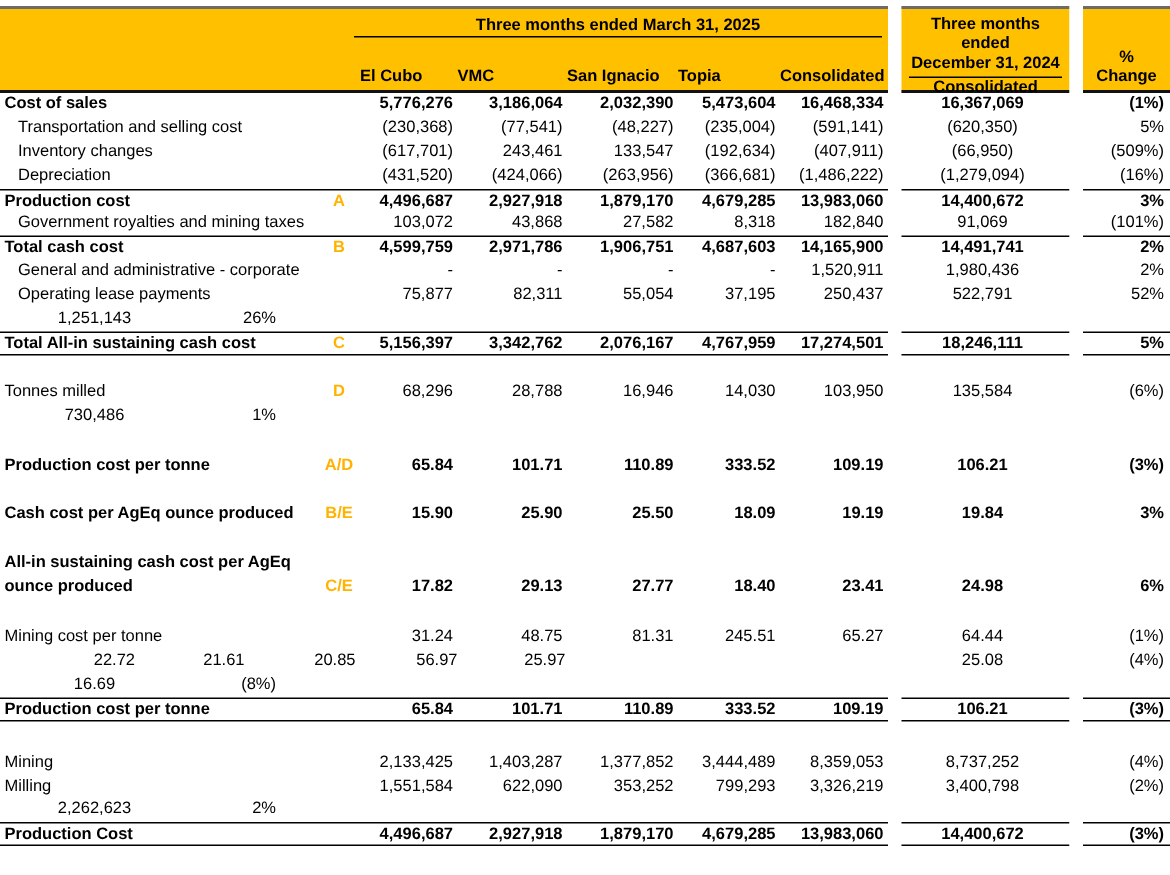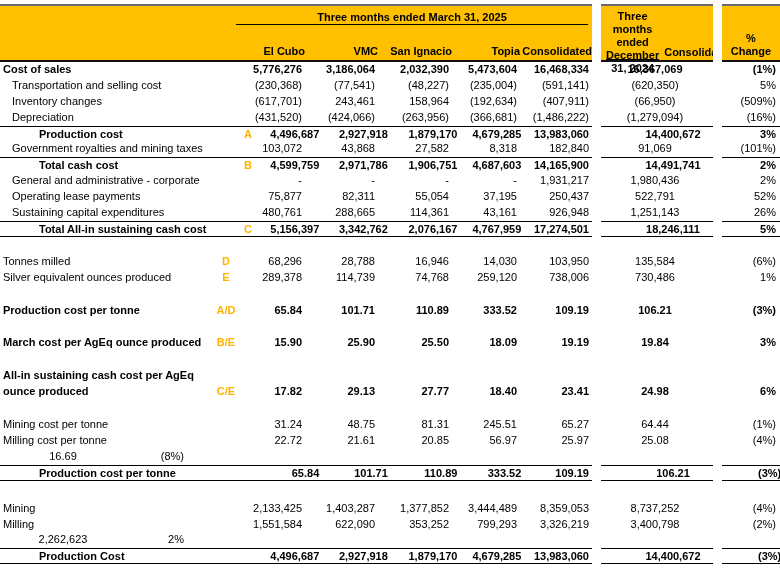--- a/index.html
+++ b/index.html
@@ -19,23 +19,23 @@
     border-bottom:2px solid #111;
   }
   .hmain { width:592px; display:flex; flex-direction:column; justify-content:space-between; }
   .htitle {
     margin-left:236px; width:352px; text-align:center;
     font-weight:bold; padding-top:5px; padding-bottom:1px;
     border-bottom:1.5px solid #000;
   }
   .hcols { display:flex; font-weight:bold; padding-bottom:2px; line-height:13px; }
   .hsp-label { width:212px; } .hsp-code { width:28px; }
-  .hcol { text-align:right; }
+  .hcol { text-align:left; }
   .hc1{width:65px}.hc2{width:73px}.hc3{width:74px}.hc4{width:68px}.hc5{width:72px}
-  .hdec { width:112px; display:flex; flex-direction:row; }
+  .hdec { width:112px; display:flex; flex-direction:column; }
   .htitle2 {
     font-weight:bold; text-align:center; line-height:13px;
     margin:0 5px; padding-top:4px; padding-bottom:2px;
     border-bottom:1.5px solid #000;
   }
   .hconsol { margin-top:auto; text-align:center; font-weight:bold; padding-bottom:2px; }
   .hpct {
     width:58px; display:flex; flex-direction:column; justify-content:flex-end;
     text-align:center; font-weight:bold; line-height:13px; padding-bottom:2px;
   }
@@ -46,21 +46,21 @@
   .row.bold { font-weight:bold; }
   .seg { height:15.9px; }
   .seg-main { width:592px; display:flex; }
   .lab { width:212px; padding-left:3px; overflow:hidden; }
   .lab.ind { padding-left:12px; }
   .code { width:28px; text-align:center; color:#FFB300; font-weight:bold; }
   .val { text-align:right; padding-right:3px; }
   .c1{width:65px}.c2{width:73px}.c3{width:74px}.c4{width:68px}.c5{width:72px}
   .seg-dec { width:112px; text-align:center; padding-right:4px; }
   .seg-pct { width:58px; text-align:right; padding-right:4px; }
-  .bt { border-top:1.5px solid #000;padding-left:36px; }
+  .bt { border-top:1.5px solid #000; }
   .bb { border-bottom:1.5px solid #000; }
   .spacer { width:780px; }
 </style>
 </head>
 <body>
 
 <div class="wrap">
 
   <div class="header">
     <div class="hseg hmain">
@@ -120,21 +120,21 @@
     <div class="seg seg-dec">(620,350)</div>
     <div class="gut"></div>
     <div class="seg seg-pct">5%</div>
   </div>
       <div class="row">
     <div class="seg seg-main">
       <div class="lab ind">Inventory changes</div>
       <div class="code"></div>
       <div class="val c1">(617,701)</div>
       <div class="val c2">243,461</div>
-      <div class="val c3">158,964</div>
+      <div class="val c3">133,547</div>
       <div class="val c4">(192,634)</div>
       <div class="val c5">(407,911)</div>
     </div>
     <div class="gut"></div>
     <div class="seg seg-dec">(66,950)</div>
     <div class="gut"></div>
     <div class="seg seg-pct">(509%)</div>
   </div>
       <div class="row">
     <div class="seg seg-main">
@@ -197,21 +197,21 @@
     <div class="seg seg-pct bt">2%</div>
   </div>
       <div class="row">
     <div class="seg seg-main">
       <div class="lab ind">General and administrative - corporate</div>
       <div class="code"></div>
       <div class="val c1">-</div>
       <div class="val c2">-</div>
       <div class="val c3">-</div>
       <div class="val c4">-</div>
-      <div class="val c5">1,931,217</div>
+      <div class="val c5">1,520,911</div>
     </div>
     <div class="gut"></div>
     <div class="seg seg-dec">1,980,436</div>
     <div class="gut"></div>
     <div class="seg seg-pct">2%</div>
   </div>
       <div class="row">
     <div class="seg seg-main">
       <div class="lab ind">Operating lease payments</div>
       <div class="code"></div>
@@ -220,29 +220,20 @@
       <div class="val c3">55,054</div>
       <div class="val c4">37,195</div>
       <div class="val c5">250,437</div>
     </div>
     <div class="gut"></div>
     <div class="seg seg-dec">522,791</div>
     <div class="gut"></div>
     <div class="seg seg-pct">52%</div>
   </div>
       <div class="row">
-    <div class="seg seg-main">
-      <div class="lab ind">Sustaining capital expenditures</div>
-      <div class="code"></div>
-      <div class="val c1">480,761</div>
-      <div class="val c2">288,665</div>
-      <div class="val c3">114,361</div>
-      <div class="val c4">43,161</div>
-      <div class="val c5">926,948</div>
-    </div>
     <div class="gut"></div>
     <div class="seg seg-dec">1,251,143</div>
     <div class="gut"></div>
     <div class="seg seg-pct">26%</div>
   </div>
       <div class="row bold">
     <div class="seg seg-main bt bb">
       <div class="lab">Total All-in sustaining cash cost</div>
       <div class="code">C</div>
       <div class="val c1">5,156,397</div>
@@ -266,29 +257,20 @@
       <div class="val c3">16,946</div>
       <div class="val c4">14,030</div>
       <div class="val c5">103,950</div>
     </div>
     <div class="gut"></div>
     <div class="seg seg-dec">135,584</div>
     <div class="gut"></div>
     <div class="seg seg-pct">(6%)</div>
   </div>
       <div class="row">
-    <div class="seg seg-main">
-      <div class="lab">Silver equivalent ounces produced</div>
-      <div class="code">E</div>
-      <div class="val c1">289,378</div>
-      <div class="val c2">114,739</div>
-      <div class="val c3">74,768</div>
-      <div class="val c4">259,120</div>
-      <div class="val c5">738,006</div>
-    </div>
     <div class="gut"></div>
     <div class="seg seg-dec">730,486</div>
     <div class="gut"></div>
     <div class="seg seg-pct">1%</div>
   </div>
       <div class="spacer" style="height: 17px;"></div>
       <div class="row bold">
     <div class="seg seg-main">
       <div class="lab">Production cost per tonne</div>
       <div class="code">A/D</div>
@@ -299,21 +281,21 @@
       <div class="val c5">109.19</div>
     </div>
     <div class="gut"></div>
     <div class="seg seg-dec">106.21</div>
     <div class="gut"></div>
     <div class="seg seg-pct">(3%)</div>
   </div>
       <div class="spacer" style="height: 17px;"></div>
       <div class="row bold">
     <div class="seg seg-main">
-      <div class="lab">March cost per AgEq ounce produced</div>
+      <div class="lab">Cash cost per AgEq ounce produced</div>
       <div class="code">B/E</div>
       <div class="val c1">15.90</div>
       <div class="val c2">25.90</div>
       <div class="val c3">25.50</div>
       <div class="val c4">18.09</div>
       <div class="val c5">19.19</div>
     </div>
     <div class="gut"></div>
     <div class="seg seg-dec">19.84</div>
     <div class="gut"></div>
@@ -361,21 +343,20 @@
       <div class="val c4">245.51</div>
       <div class="val c5">65.27</div>
     </div>
     <div class="gut"></div>
     <div class="seg seg-dec">64.44</div>
     <div class="gut"></div>
     <div class="seg seg-pct">(1%)</div>
   </div>
       <div class="row">
     <div class="seg seg-main">
-      <div class="lab">Milling cost per tonne</div>
       <div class="code"></div>
       <div class="val c1">22.72</div>
       <div class="val c2">21.61</div>
       <div class="val c3">20.85</div>
       <div class="val c4">56.97</div>
       <div class="val c5">25.97</div>
     </div>
     <div class="gut"></div>
     <div class="seg seg-dec">25.08</div>
     <div class="gut"></div>

